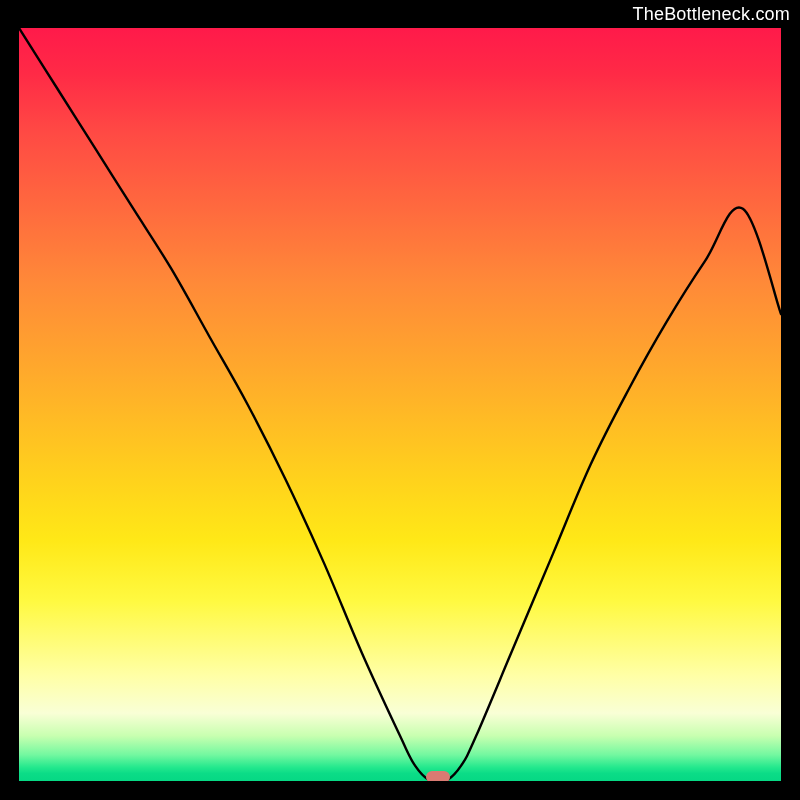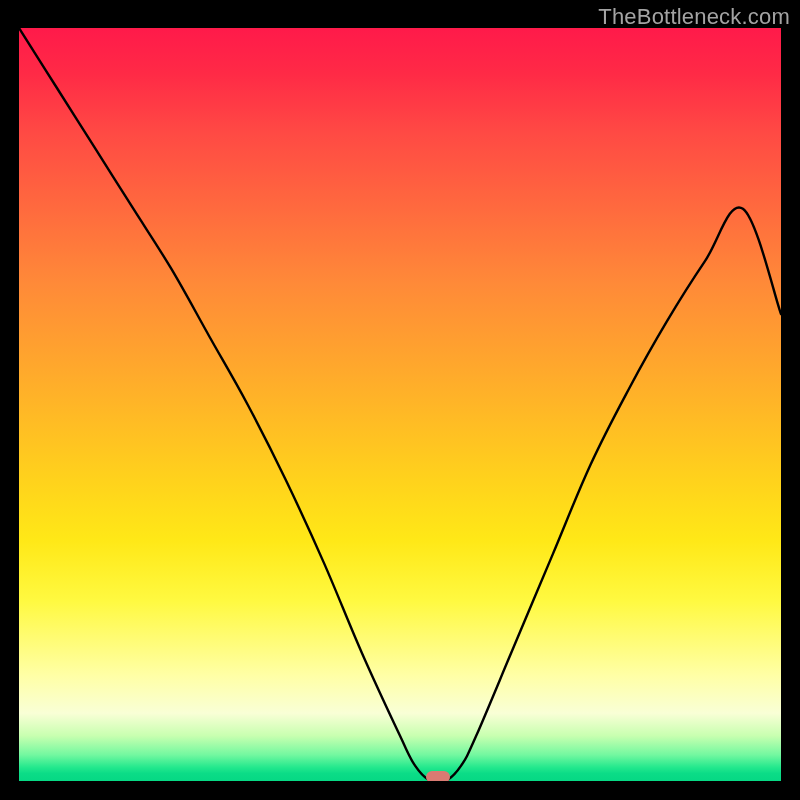--- a/index.html
+++ b/index.html
@@ -8,22 +8,22 @@
     position: relative;
     width: 800px;
     height: 800px;
     background: #000;
   }
   .attribution {
     position: absolute;
     top: 4px;
     right: 10px;
     font-family: Arial, Helvetica, sans-serif;
-    font-size: 22px;
-    color: #a3a3a3;
+    font-size: 18px;
+    color: #ffffff;
     letter-spacing: 0.2px;
     z-index: 10;
   }
   .plot {
     position: absolute;
     left: 19px;
     top: 28px;
     width: 762px;
     height: 753px;
     overflow: hidden;

